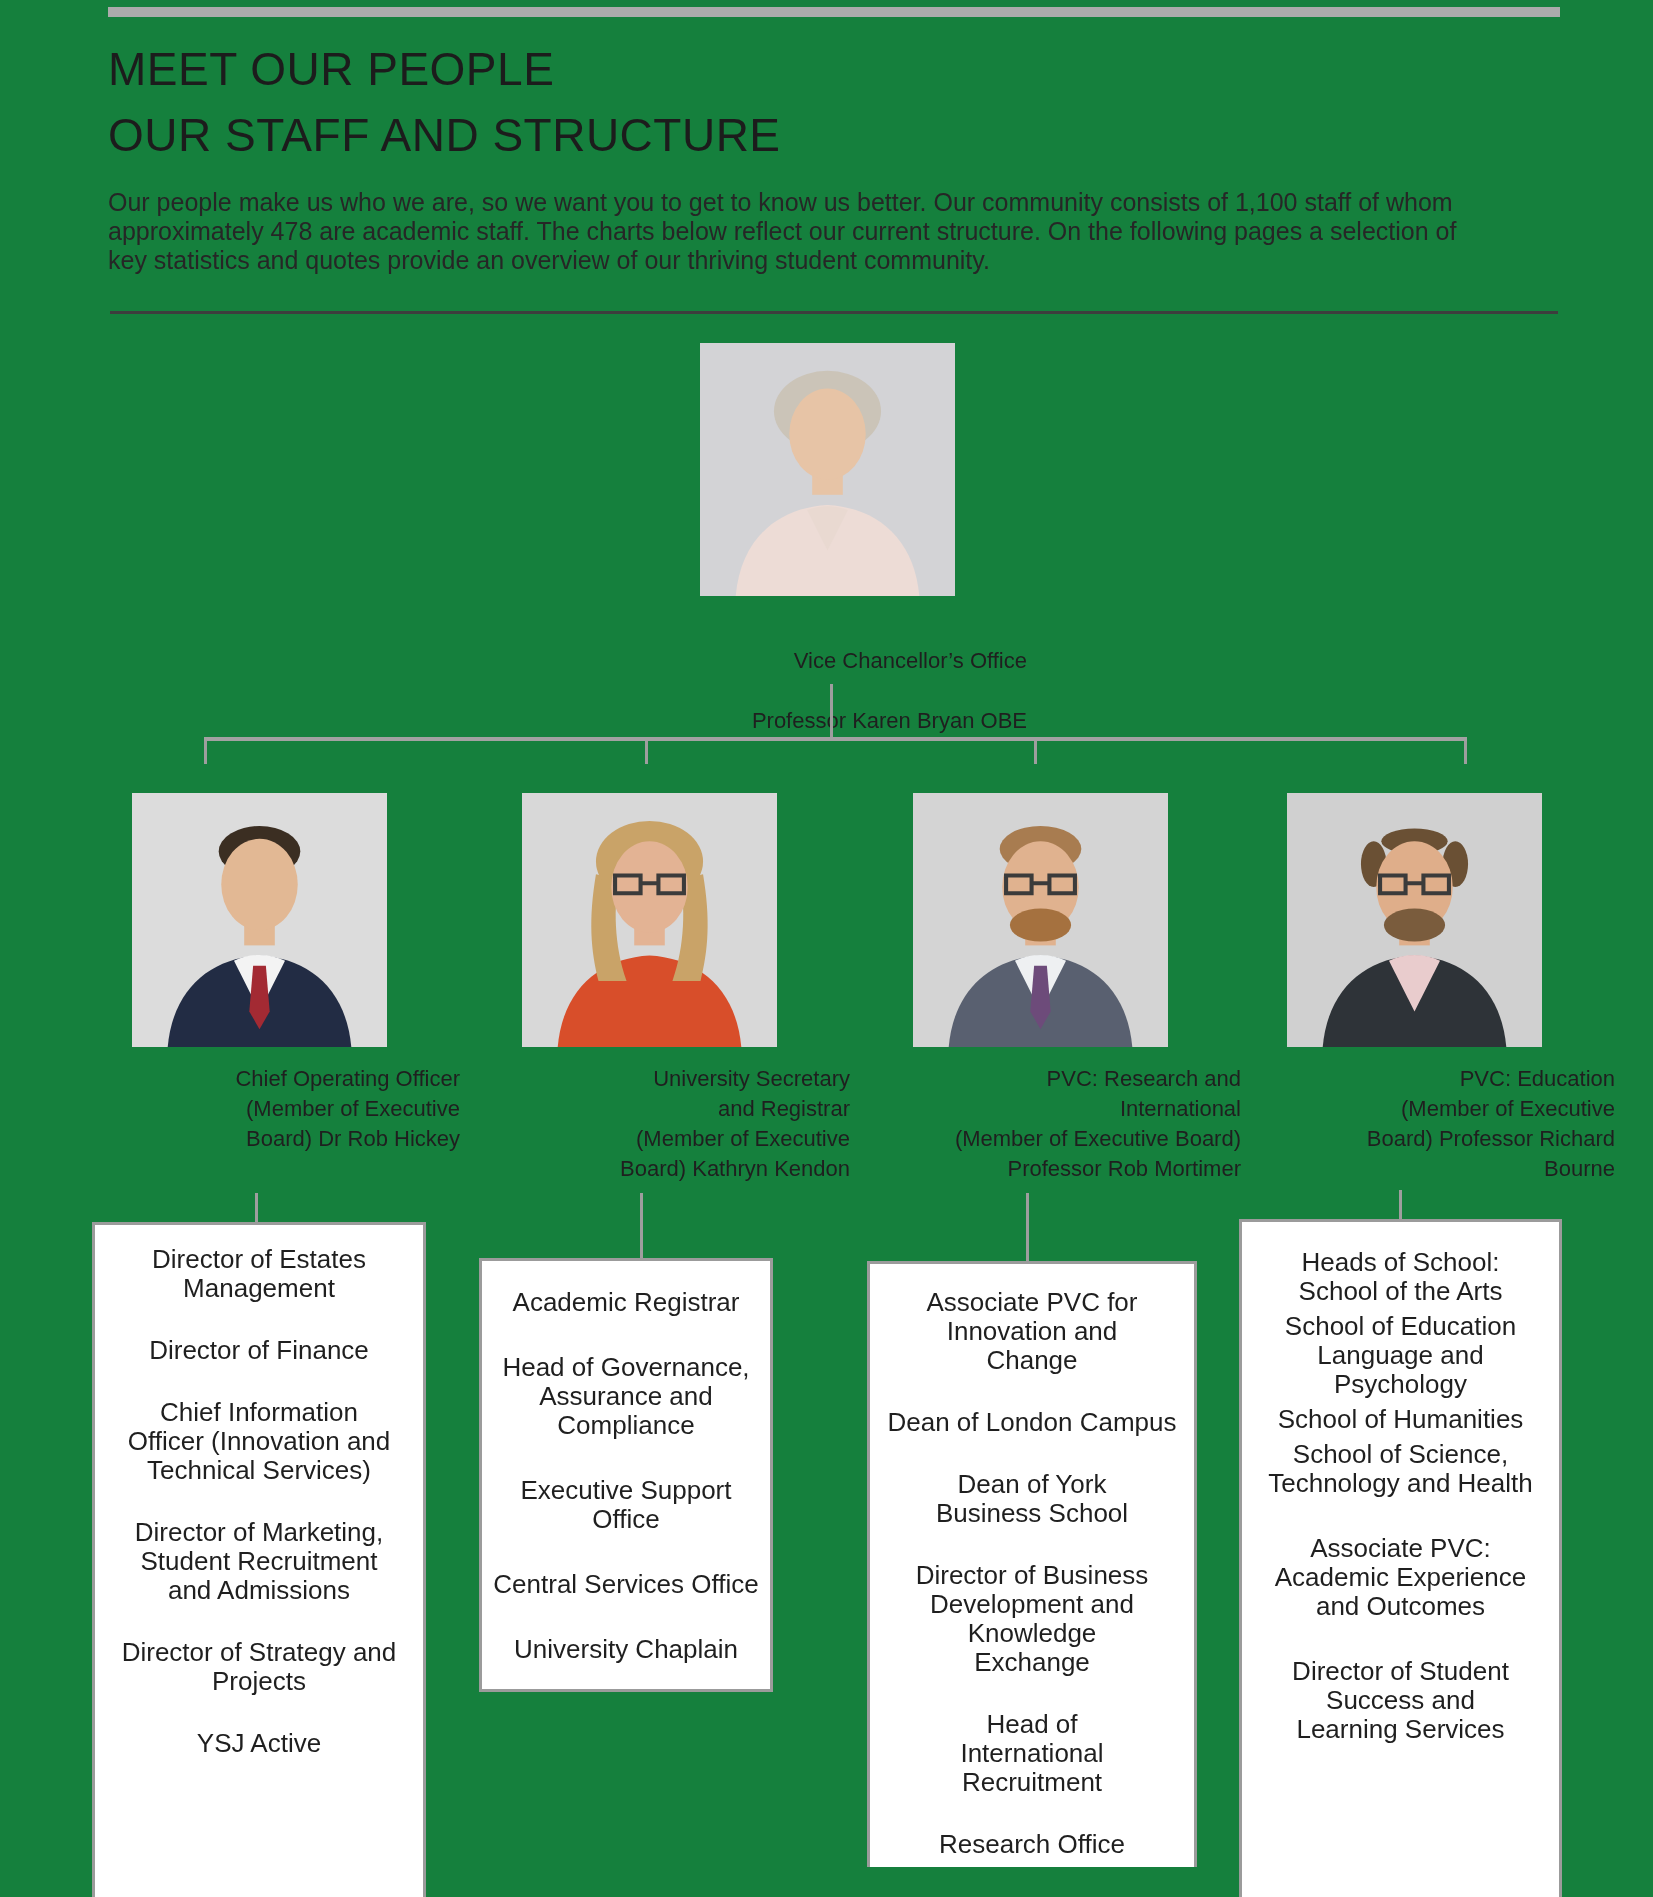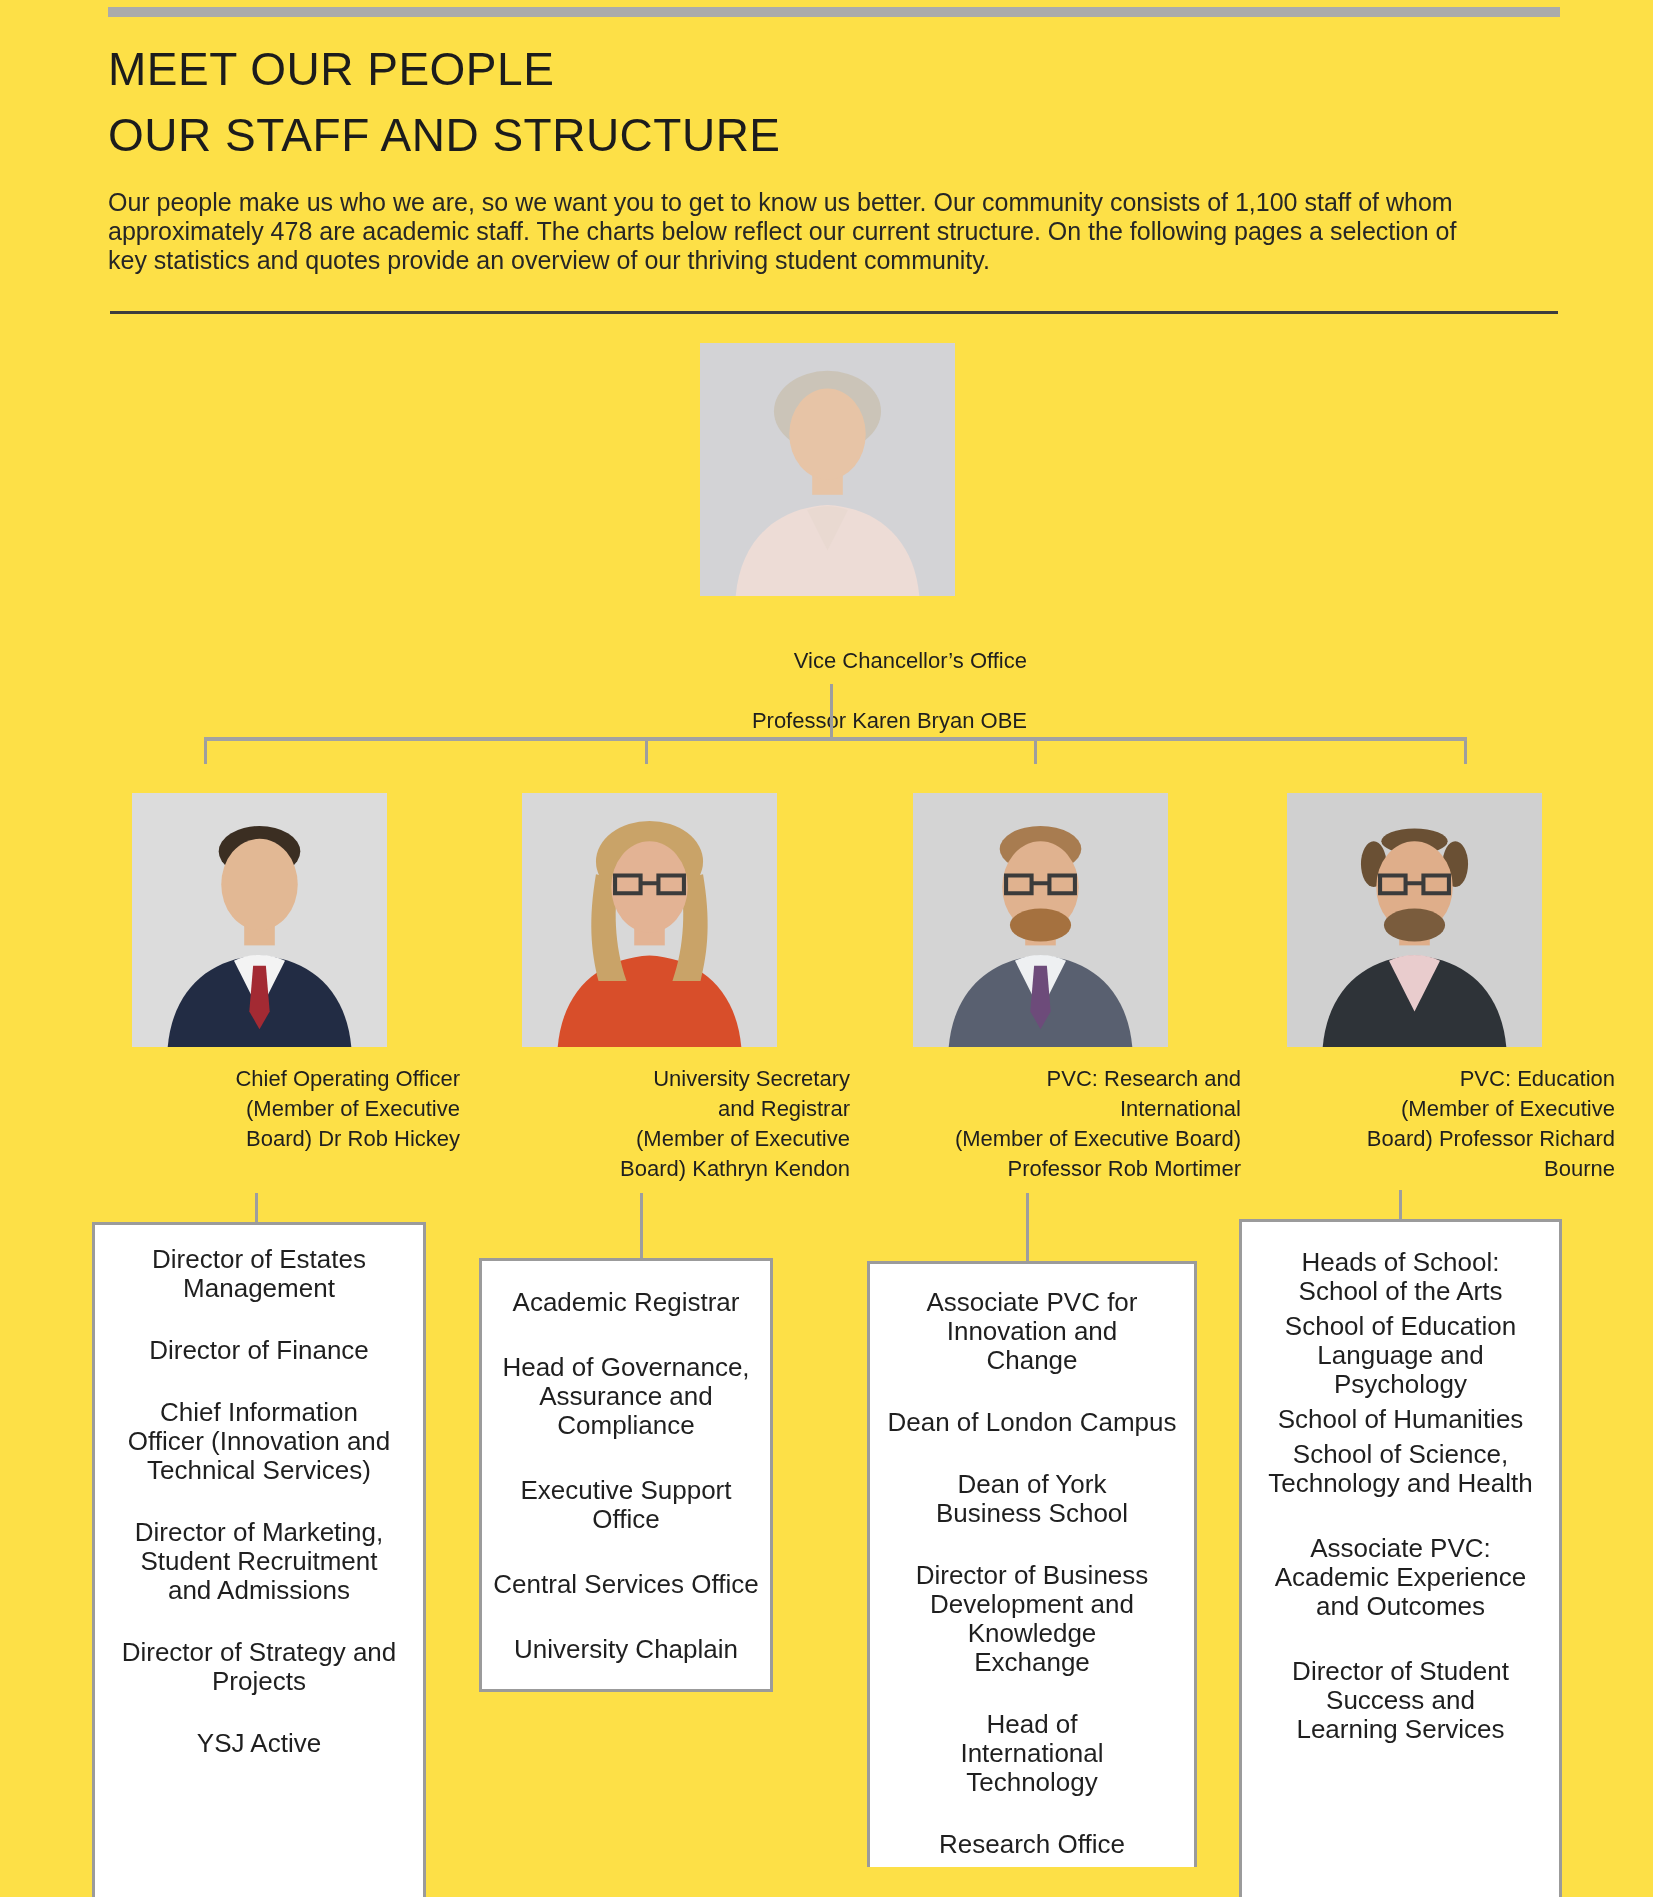--- a/index.html
+++ b/index.html
@@ -1,17 +1,17 @@
 <!DOCTYPE html>
 <html><head>
 <meta charset="utf-8">
 <style>
   html,body{margin:0;padding:0;background:#ffffff;}
   #page{
-    position:relative;width:1653px;height:1897px;background:#fde047;overflow:hidden;
+    position:relative;width:1653px;height:1897px;background:#15803d;overflow:hidden;
     font-family:"Liberation Sans",sans-serif;color:#1f1f1f;
   }
   .abs{position:absolute;}
   .topbar{left:108px;top:7px;width:1452px;height:10px;background:#ababab;}
   .title{left:108px;font-size:46px;font-weight:400;letter-spacing:.5px;color:#1c1c1c;white-space:nowrap;line-height:1;}
   .title1{top:46px;}
   .title2{top:112px;}
   .intro{left:108px;top:188px;width:1530px;font-size:25px;line-height:29px;color:#262626;white-space:pre-line;}
   .divider{left:110px;top:311px;width:1448px;height:3px;background:#3d3d3d;}
 
@@ -196,21 +196,21 @@
 Change</div>
     <div class="r">Dean of London Campus</div>
     <div class="r">Dean of York
 Business School</div>
     <div class="r">Director of Business
 Development and
 Knowledge
 Exchange</div>
     <div class="r">Head of
 International
-Technology</div>
+Recruitment</div>
     <div class="r">Research Office</div>
   </div>
 
   <div class="abs box b4">
     <div class="r">Heads of School:
 School of the Arts</div>
     <div class="r">School of Education
 Language and
 Psychology</div>
     <div class="r">School of Humanities</div>

